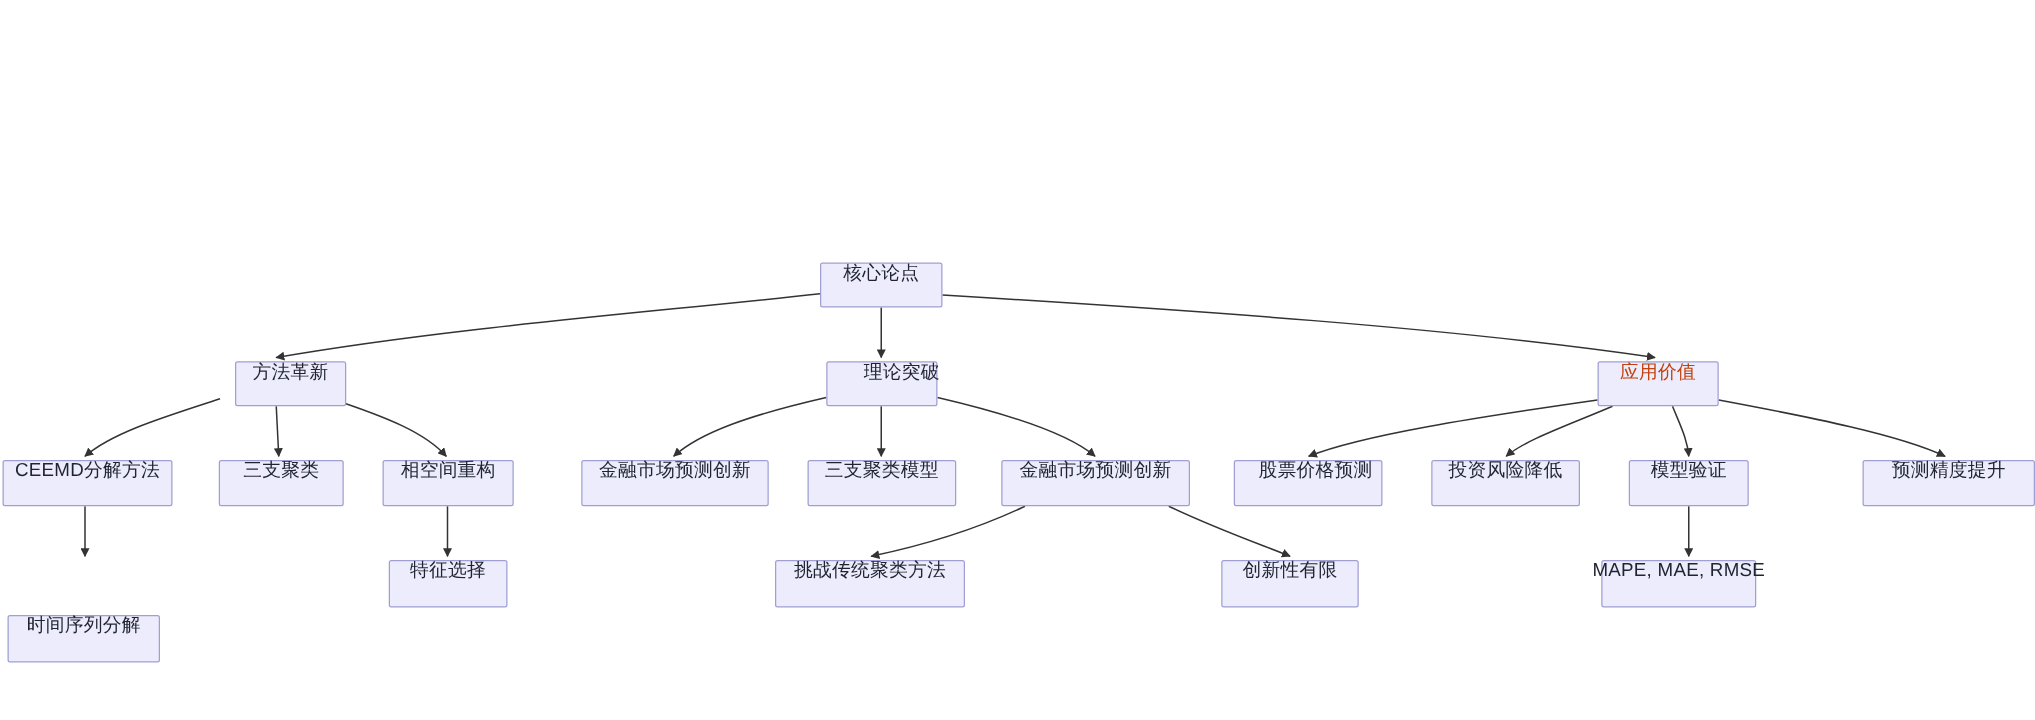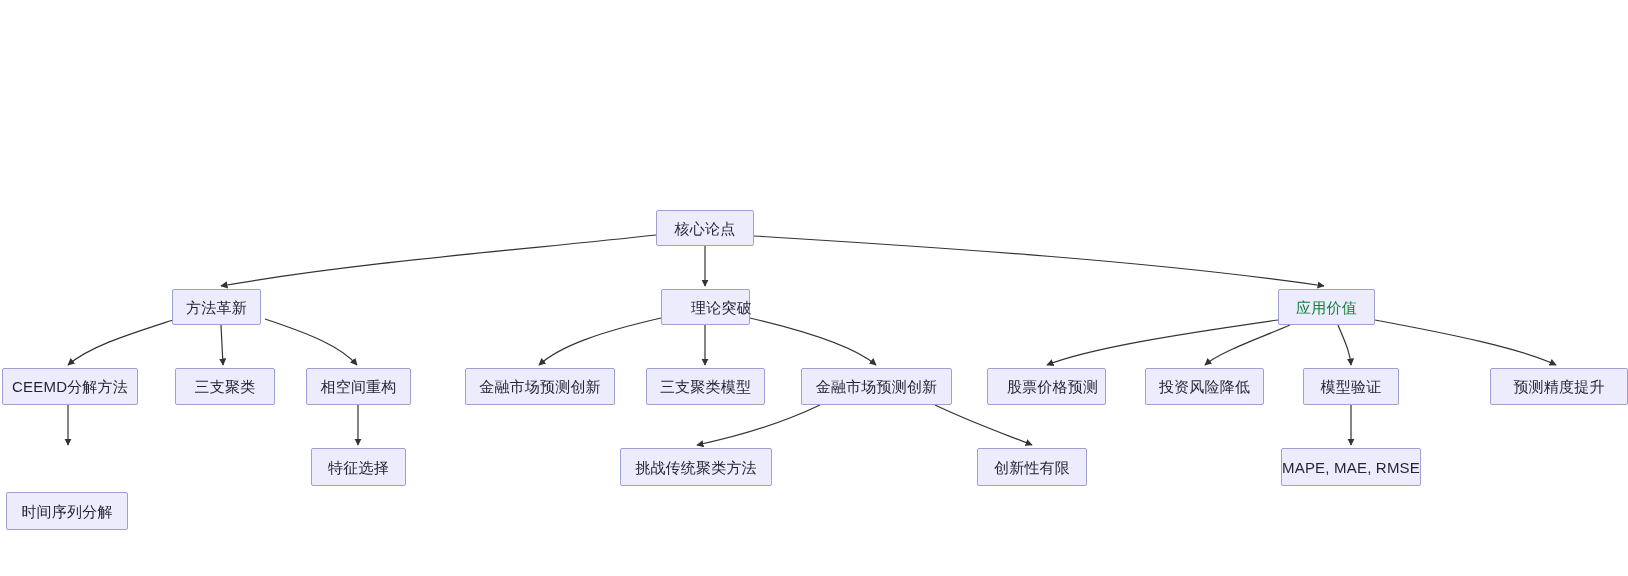--- a/index.html
+++ b/index.html
@@ -23,21 +23,21 @@
     height: 576px;
     pointer-events: none;
   }
   .node {
     position: absolute;
     box-sizing: border-box;
     background: #ececfc;
     border: 1px solid #9f9fd4;
     border-radius: 2px;
     display: flex;
-    align-items: center;
+    align-items: flex-start;
     justify-content: center;
     color: #1f2430;
     font-size: 15px;
     line-height: 1;
     white-space: nowrap;
     letter-spacing: 0.2px;
   }
   .node-label {
     display: block;
   }
@@ -70,27 +70,27 @@
         <path d="M 358 405 L 358 445" marker-end="url(#arrow)" stroke="#333333"></path>
         <path d="M 820 405 C 780 424 740 436 697 445" marker-end="url(#arrow)" stroke="#333333"></path>
         <path d="M 935 405 C 975 424 1010 436 1032 445" marker-end="url(#arrow)" stroke="#333333"></path>
         <path d="M 1351 405 L 1351 445" marker-end="url(#arrow)" stroke="#333333"></path>
       </g>
   </svg>
   <div id="node-layer">
       <div class="node" style="left: 656px; top: 210px; width: 98px; height: 36px; background: rgb(236, 236, 252); border-color: rgb(159, 159, 212); color: rgb(31, 36, 48);">
         <span class="node-label">核心论点</span>
       </div>
-      <div class="node" style="left: 172px; top: 289px; width: 89px; height: 36px; background: rgb(236, 236, 252); border-color: rgb(159, 159, 212); color: rgb(31, 36, 48);">
+      <div class="node" style="left: 188px; top: 289px; width: 89px; height: 36px; background: rgb(236, 236, 252); border-color: rgb(159, 159, 212); color: rgb(31, 36, 48);">
         <span class="node-label">方法革新</span>
       </div>
       <div class="node" style="left: 661px; top: 289px; width: 89px; height: 36px; background: rgb(236, 236, 252); border-color: rgb(159, 159, 212); color: rgb(31, 36, 48); padding-left: 32px;">
         <span class="node-label">理论突破</span>
       </div>
-      <div class="node" style="left: 1278px; top: 289px; width: 97px; height: 36px; background: rgb(236, 236, 252); border-color: rgb(159, 159, 212); color: #15803d;">
+      <div class="node" style="left: 1278px; top: 289px; width: 97px; height: 36px; background: rgb(236, 236, 252); border-color: rgb(159, 159, 212); color: #c2410c;">
         <span class="node-label">应用价值</span>
       </div>
       <div class="node" style="left: 2px; top: 368px; width: 136px; height: 37px; background: rgb(236, 236, 252); border-color: rgb(159, 159, 212); color: rgb(31, 36, 48);">
         <span class="node-label">CEEMD分解方法</span>
       </div>
       <div class="node" style="left: 175px; top: 368px; width: 100px; height: 37px; background: rgb(236, 236, 252); border-color: rgb(159, 159, 212); color: rgb(31, 36, 48);">
         <span class="node-label">三支聚类</span>
       </div>
       <div class="node" style="left: 306px; top: 368px; width: 105px; height: 37px; background: rgb(236, 236, 252); border-color: rgb(159, 159, 212); color: rgb(31, 36, 48);">
         <span class="node-label">相空间重构</span>
@@ -121,17 +121,17 @@
       </div>
       <div class="node" style="left: 311px; top: 448px; width: 95px; height: 38px; background: rgb(236, 236, 252); border-color: rgb(159, 159, 212); color: rgb(31, 36, 48);">
         <span class="node-label">特征选择</span>
       </div>
       <div class="node" style="left: 620px; top: 448px; width: 152px; height: 38px; background: rgb(236, 236, 252); border-color: rgb(159, 159, 212); color: rgb(31, 36, 48);">
         <span class="node-label">挑战传统聚类方法</span>
       </div>
       <div class="node" style="left: 977px; top: 448px; width: 110px; height: 38px; background: rgb(236, 236, 252); border-color: rgb(159, 159, 212); color: rgb(31, 36, 48);">
         <span class="node-label">创新性有限</span>
       </div>
-      <div class="node" style="left: 1281px; top: 448px; width: 140px; height: 38px; background: rgb(236, 236, 252); border-color: rgb(159, 159, 212); color: rgb(31, 36, 48);">
+      <div class="node" style="left: 1281px; top: 448px; width: 124px; height: 38px; background: rgb(236, 236, 252); border-color: rgb(159, 159, 212); color: rgb(31, 36, 48);">
         <span class="node-label">MAPE, MAE, RMSE</span>
       </div>
     </div>
 </div>
 
 </body></html>

